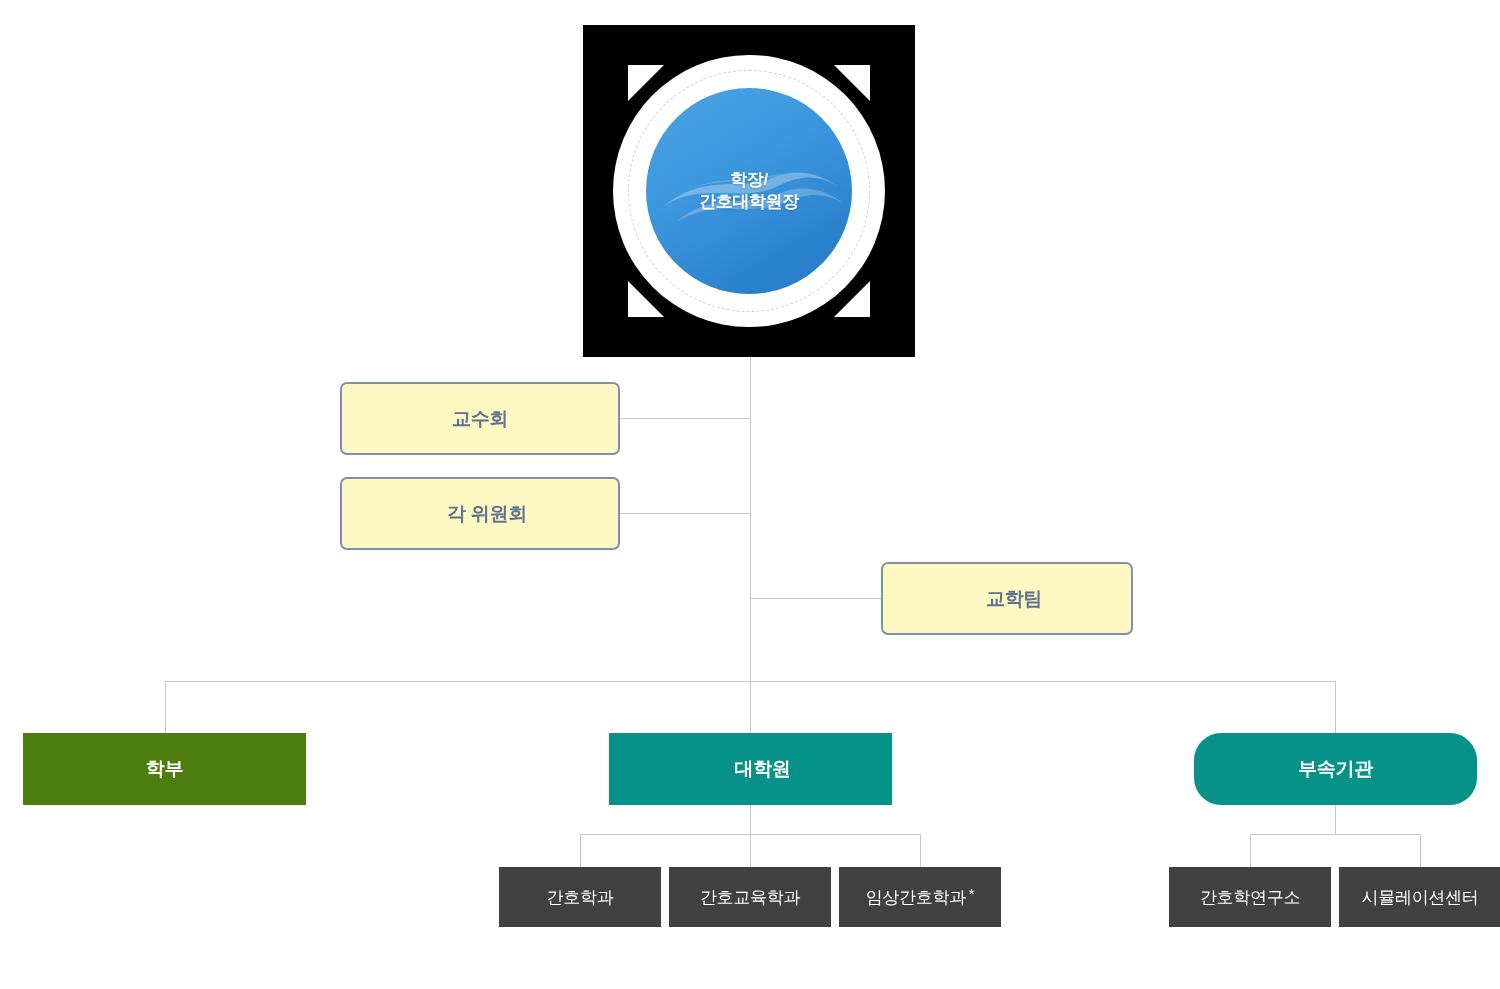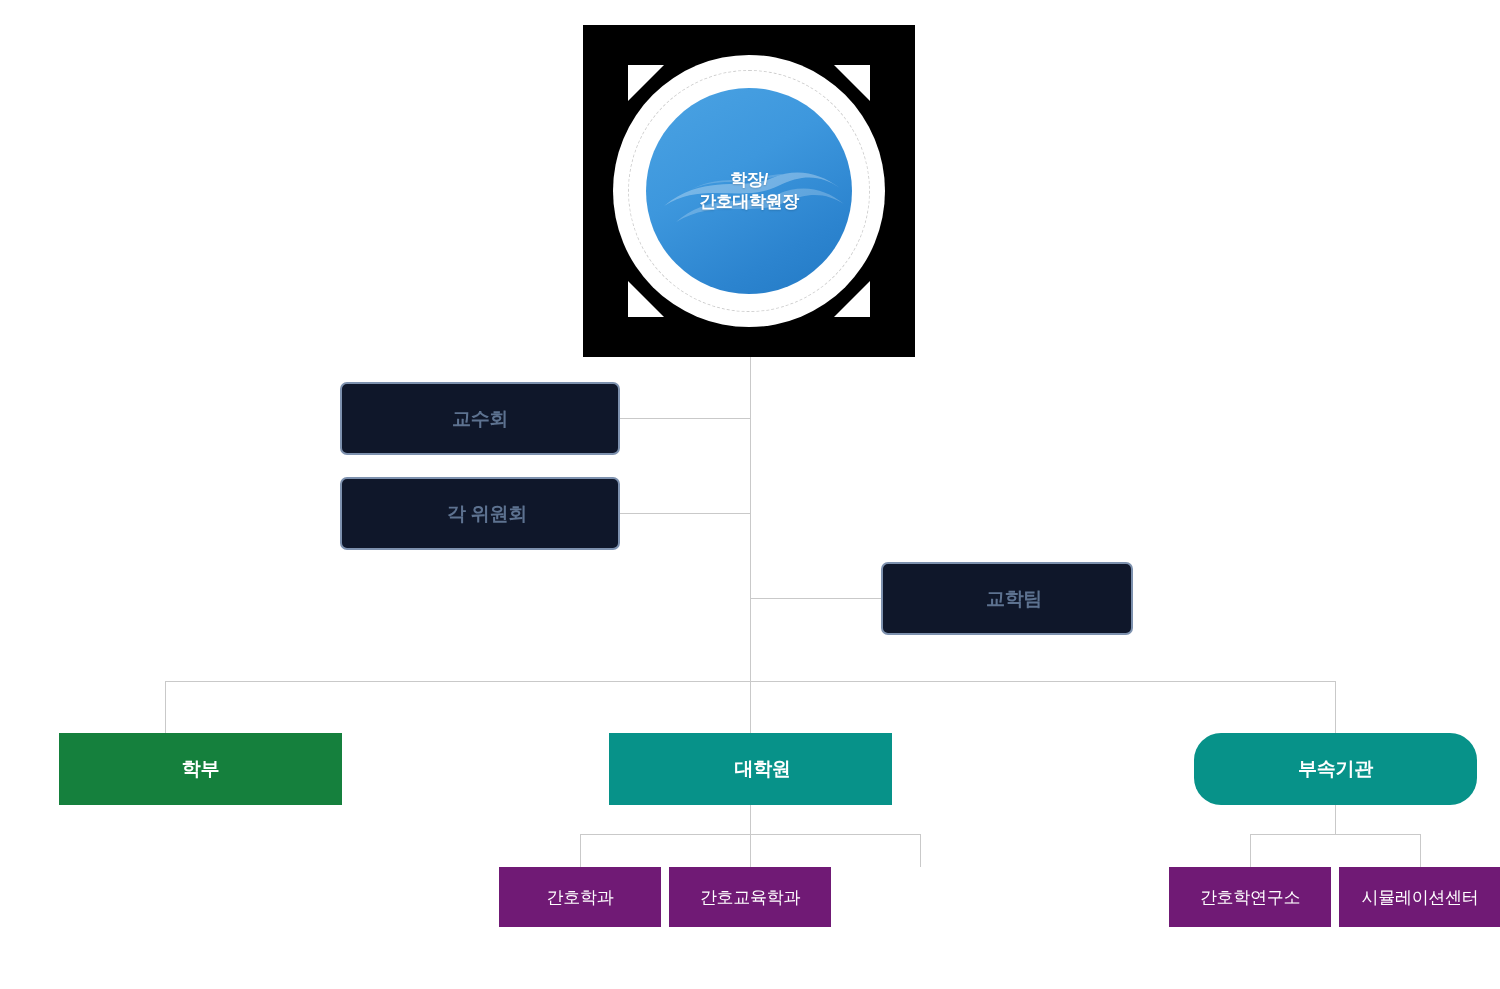--- a/index.html
+++ b/index.html
@@ -123,21 +123,21 @@
     text-shadow: 0 1px 2px rgba(0,0,0,0.18);
     white-space: pre-line;
   }
 
   
   .box-outline {
     position: absolute;
     box-sizing: border-box;
     border: 2px solid #7d91ae;
     border-radius: 7px;
-    background: #0f172a;
+    background: #fef9c3;
     display: flex;
     align-items: center;
     justify-content: center;
     color: #5d7290;
     font-size: 19px;
     font-weight: bold;
     letter-spacing: -0.3px;
   }
 
   
@@ -145,28 +145,28 @@
     position: absolute;
     box-sizing: border-box;
     display: flex;
     align-items: center;
     justify-content: center;
     color: #ffffff;
     font-size: 19px;
     font-weight: bold;
     letter-spacing: -0.3px;
   }
-  .box-navy  { background: #15803d; margin-left: 36px; }
+  .box-navy  { background: #4d7c0f; }
   .box-teal  { background: #079289; }
 
   
   .box-gray {
     position: absolute;
     box-sizing: border-box;
-    background: #701a75;
+    background: #404040;
     display: flex;
     align-items: center;
     justify-content: center;
     color: #ffffff;
     font-size: 17px;
     letter-spacing: -0.3px;
   }
   .box-gray .star {
     font-size: 15px;
     vertical-align: super;
@@ -249,20 +249,26 @@
       <span>간호학과</span>
     </span>
   </div>
 
   <div class="box-gray" style="left:669px; top:867px; width:162px; height:60px;">
     <span class="gray-label-wrap">
       <span>간호교육학과</span>
     </span>
   </div>
 
+  <div class="box-gray" style="left:839px; top:867px; width:162px; height:60px;">
+    <span class="gray-label-wrap">
+      <span>임상간호학과</span>
+      <span class="star">*</span>
+    </span>
+  </div>
 
   <div class="line-v" style="left:1335px; top:805px; height:29px;"></div>
   <div class="line-h" style="left:1250px; top:834px; width:171px;"></div>
   <div class="line-v" style="left:1250px; top:834px; height:33px;"></div>
   <div class="line-v" style="left:1420px; top:834px; height:33px;"></div>
 
   <div class="box-gray" style="left:1169px; top:867px; width:162px; height:60px;">
     <span class="gray-label-wrap">
       <span>간호학연구소</span>
     </span>

